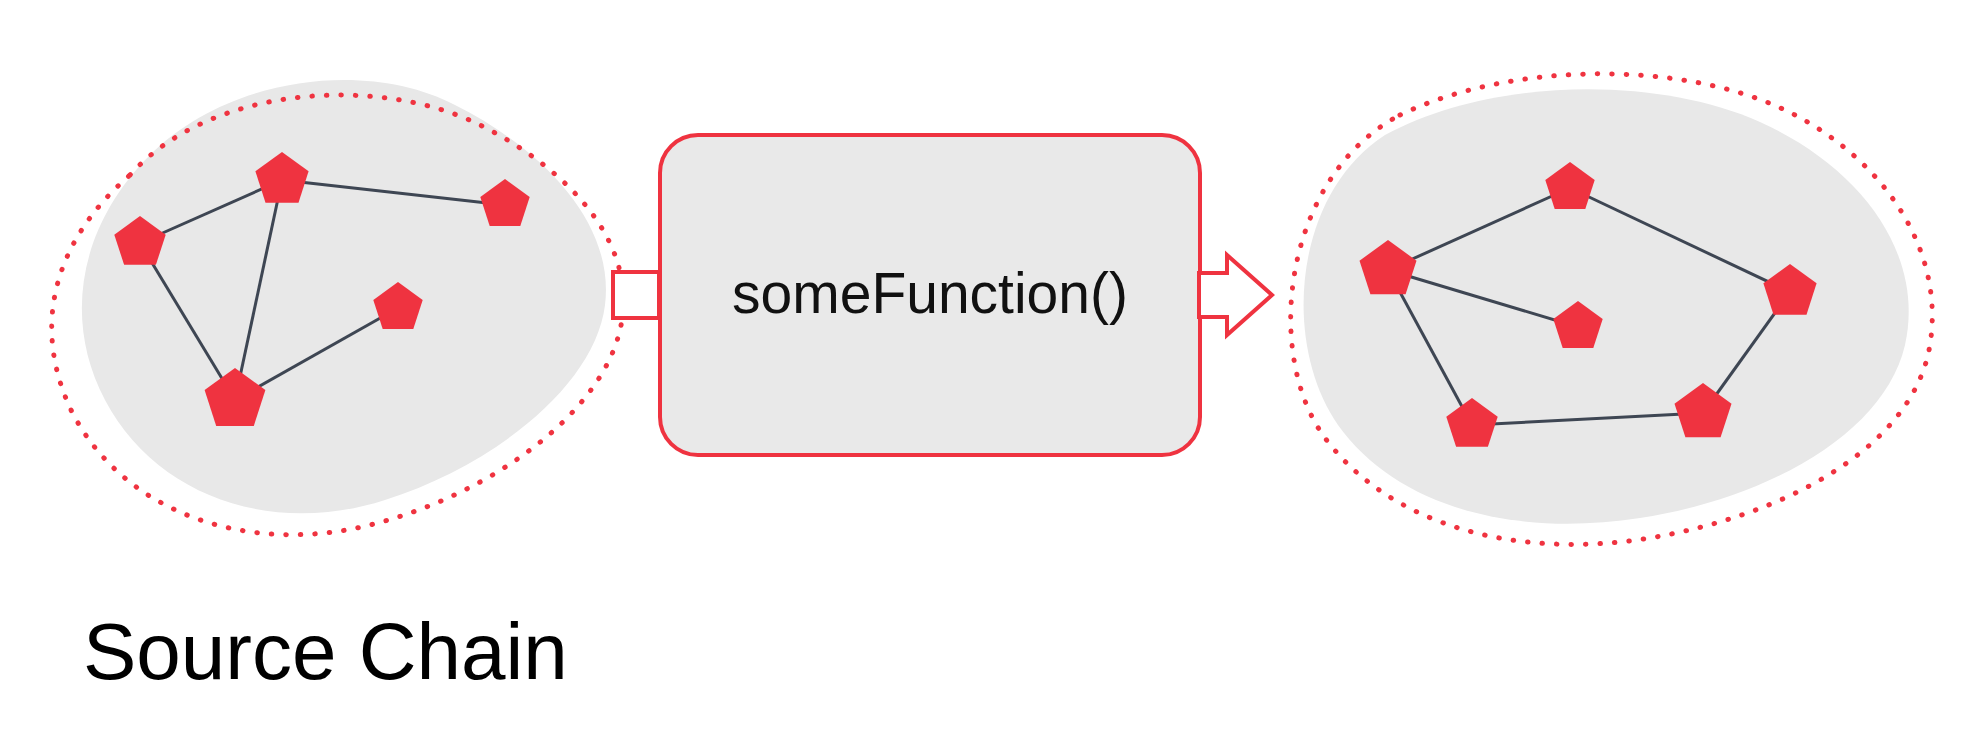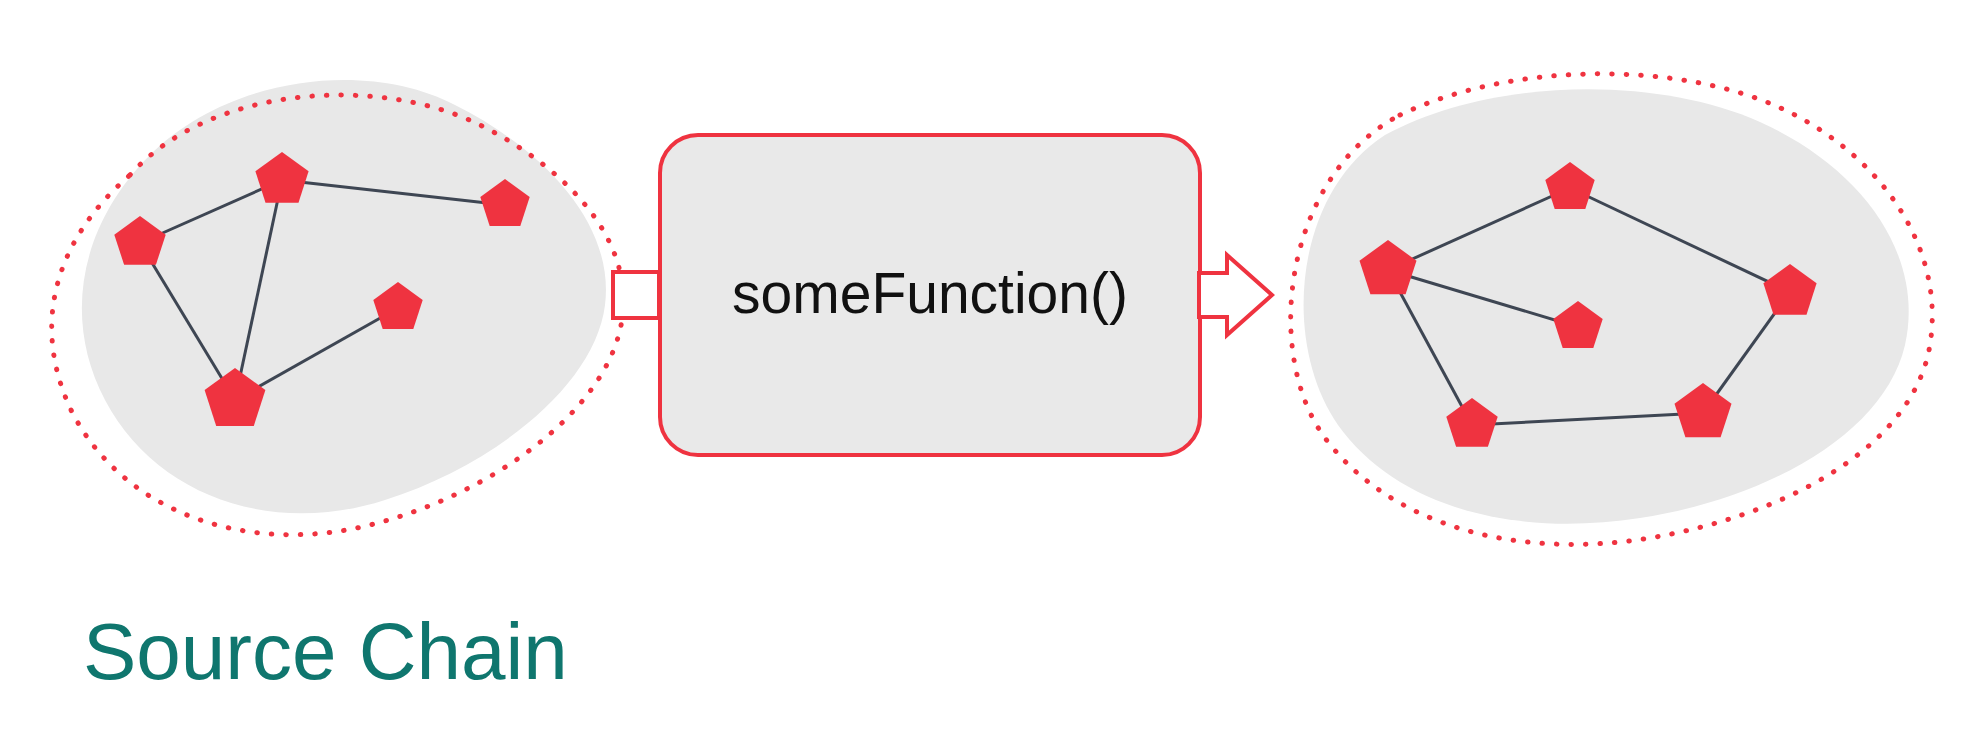--- a/index.html
+++ b/index.html
@@ -20,21 +20,21 @@
   svg.diagram {
     position: absolute;
     left: 0;
     top: 0;
   }
   .chain-label {
     position: absolute;
     top: 612px;
     font-size: 80px;
     line-height: 1.0;
-    color: #0f766e;
+    color: #000000;
     white-space: nowrap;
   }
   .chain-label.source { left: 83px; }
   .chain-label.destination { left: 1265px; }
   .fn-text {
     font-family: "Liberation Sans", sans-serif;
     font-size: 57px;
     fill: #111111;
   }
 </style>

